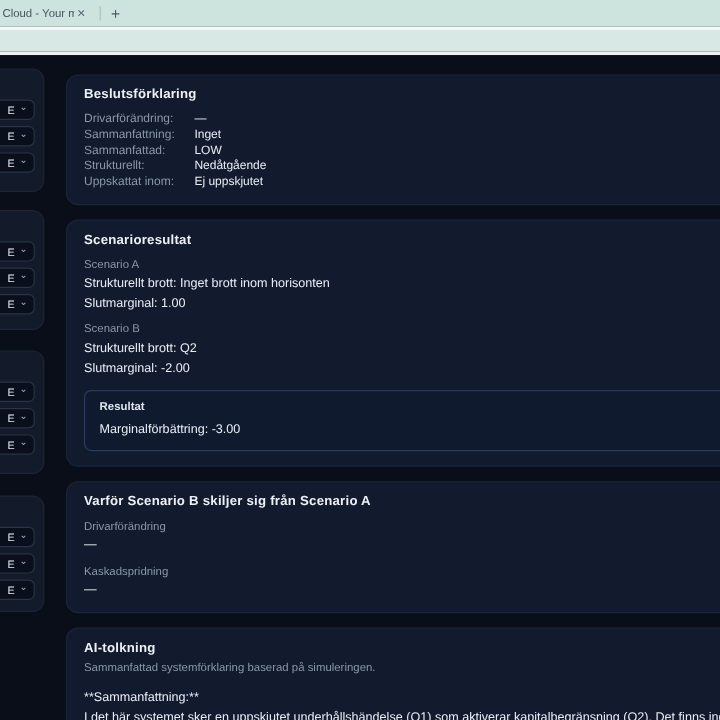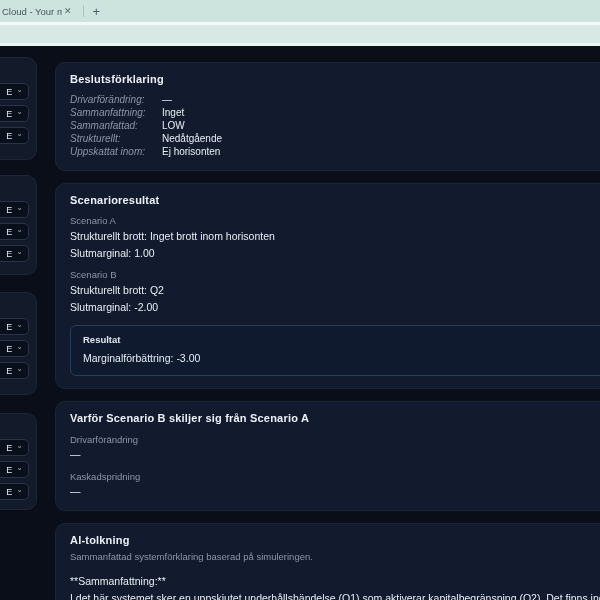--- a/index.html
+++ b/index.html
@@ -35,21 +35,21 @@
   .mini-select .chev { font-size:8px; color:#9aa5b8; line-height:8px; margin-top:-3px; }
 
   
   .main { padding:16px 0 0 9px; }
   .card { width:1000px; background:#121b2d; border:1px solid #1b2539; border-radius:10px;
           padding:10px 14px 12px; margin-bottom:12px; }
   .card-title { font-size:11px; font-weight:bold; color:#edf1f7; letter-spacing:.2px; }
 
   .kv-rows { margin-top:8px; }
   .kv-row { display:flex; font-size:10px; line-height:13px; }
-  .kv-label { width:92px; color:#8b96ab; flex:none;font-style:italic; }
+  .kv-label { width:92px; color:#8b96ab; flex:none; }
   .kv-value { color:#e8edf5; }
 
   .muted { color:#8b96ab; font-size:9.5px; }
   .body-line { color:#e8edf5; font-size:10.5px; white-space:nowrap; line-height:13px; }
 
   .scen-label { margin-top:9px; }
   .scen-line { margin-top:4px; }
 
   .result-box { margin-top:11px; border:1px solid #2b3b5c; background:#0f1a2f;
                 border-radius:6px; padding:8px 12px 10px; }
@@ -157,21 +157,21 @@
         <div class="kv-row">
           <span class="kv-label">Sammanfattad:</span>
           <span class="kv-value">LOW</span>
         </div>
         <div class="kv-row">
           <span class="kv-label">Strukturellt:</span>
           <span class="kv-value">Nedåtgående</span>
         </div>
         <div class="kv-row">
           <span class="kv-label">Uppskattat inom:</span>
-          <span class="kv-value">Ej horisonten</span>
+          <span class="kv-value">Ej uppskjutet</span>
         </div>
       </div>
     </div>
 
     <div class="card">
       <div class="card-title">Scenarioresultat</div>
       <div class="muted scen-label">Scenario A</div>
       <div class="body-line scen-line">Strukturellt brott: Inget brott inom horisonten</div>
       <div class="body-line scen-line">Slutmarginal: 1.00</div>
       <div class="muted scen-label">Scenario B</div>

